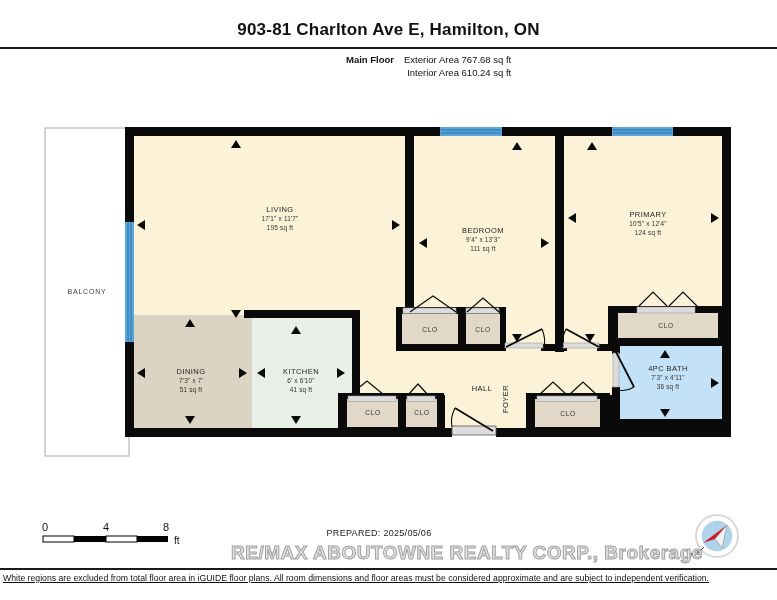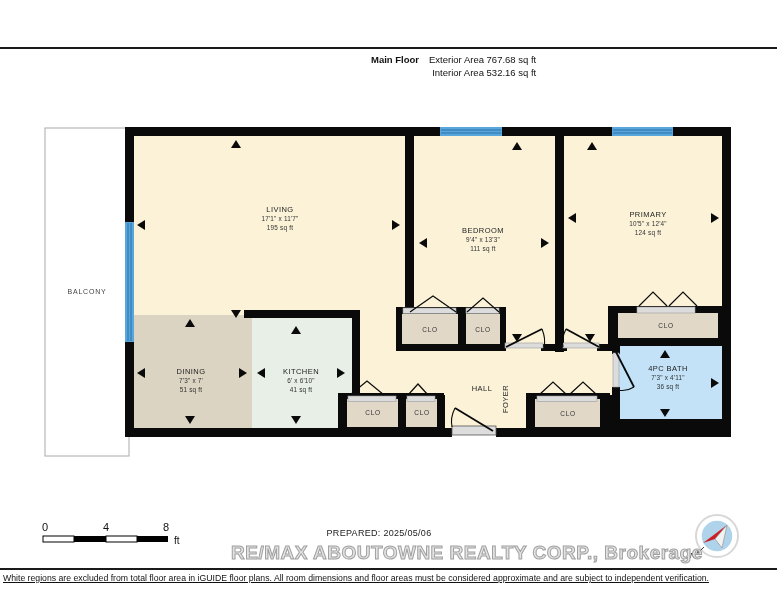--- a/index.html
+++ b/index.html
@@ -3,21 +3,21 @@
 <meta charset="utf-8">
 <style>
   html,body{margin:0;padding:0;background:#fff;}
   .page{position:relative;width:777px;height:600px;background:#fff;overflow:hidden;
         font-family:"Liberation Sans",sans-serif;color:#111;}
   .title{position:absolute;top:20px;left:0;width:777px;text-align:center;
          font-size:17px;font-weight:bold;letter-spacing:.2px;color:#111;}
   .rule{position:absolute;left:0;width:777px;height:2px;background:#1a1a1a;}
   .rule-top{top:47px;}
   .rule-bottom{top:568px;z-index:1;}
-  .subheader{position:absolute;top:53px;left:346px;display:flex;gap:10px;font-size:9.5px;margin-left:25px;}
+  .subheader{position:absolute;top:53px;left:346px;display:flex;gap:10px;font-size:9.5px;}
   .floor-label{font-weight:bold;line-height:13px;}
   .areas{display:flex;flex-direction:column;line-height:13px;align-items:flex-end;}
   .plan-svg{position:absolute;top:0;left:0;}
   .plan-svg text{font-family:"Liberation Sans",sans-serif;}
   .room-name{font-size:7.5px;fill:#222;letter-spacing:.45px;text-anchor:middle;}
   .room-sub{font-size:6.4px;fill:#333;letter-spacing:.2px;text-anchor:middle;}
   .clo-label{font-size:6.5px;fill:#333;letter-spacing:.7px;text-anchor:middle;}
   .balcony-label{font-size:7px;fill:#444;letter-spacing:.8px;text-anchor:middle;}
   .tick{font-size:11px;fill:#111;text-anchor:middle;}
   .unit{font-size:10px;fill:#111;}
@@ -28,27 +28,28 @@
              letter-spacing:.5px;white-space:nowrap;color:#e2e2e2;
              -webkit-text-stroke:1px #9b9b9b;z-index:2;opacity:.95;}
   .disclaimer{position:absolute;top:573px;left:3px;width:770px;font-size:8.7px;
               color:#111;white-space:nowrap;z-index:3;text-decoration:underline;}
 </style>
 </head>
 <body>
 
 <div class="page">
 
+  <div class="title">903-81 Charlton Ave E, Hamilton, ON</div>
   <div class="rule rule-top"></div>
 
   <div class="subheader">
     <span class="floor-label">Main Floor</span>
     <span class="areas">
       <span>Exterior Area 767.68 sq ft</span>
-      <span>Interior Area 532.16 sq ft</span>
+      <span>Interior Area 610.24 sq ft</span>
     </span>
   </div>
 
   <svg class="plan-svg" width="777" height="600" viewBox="0 0 777 600">
 
     <g>
       <rect x="45" y="128" width="84" height="328" fill="#ffffff" stroke="#aaaaaa" stroke-width="1"></rect>
       <text class="balcony-label" x="87" y="294">BALCONY</text>
     </g>
 

